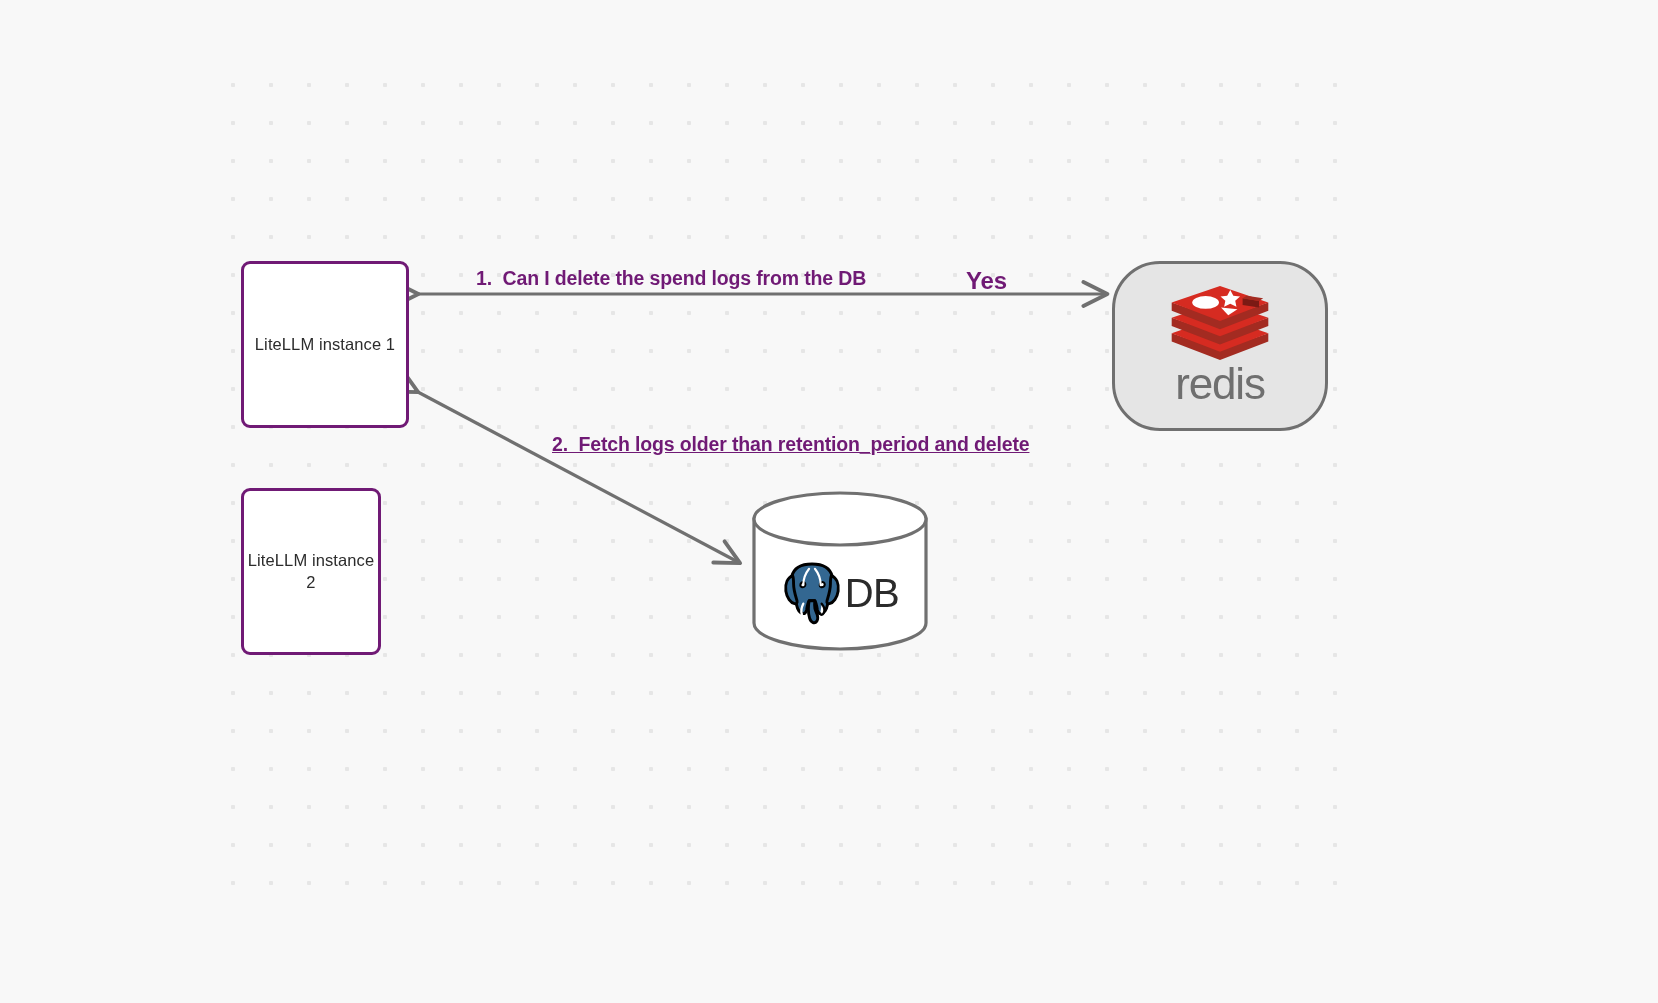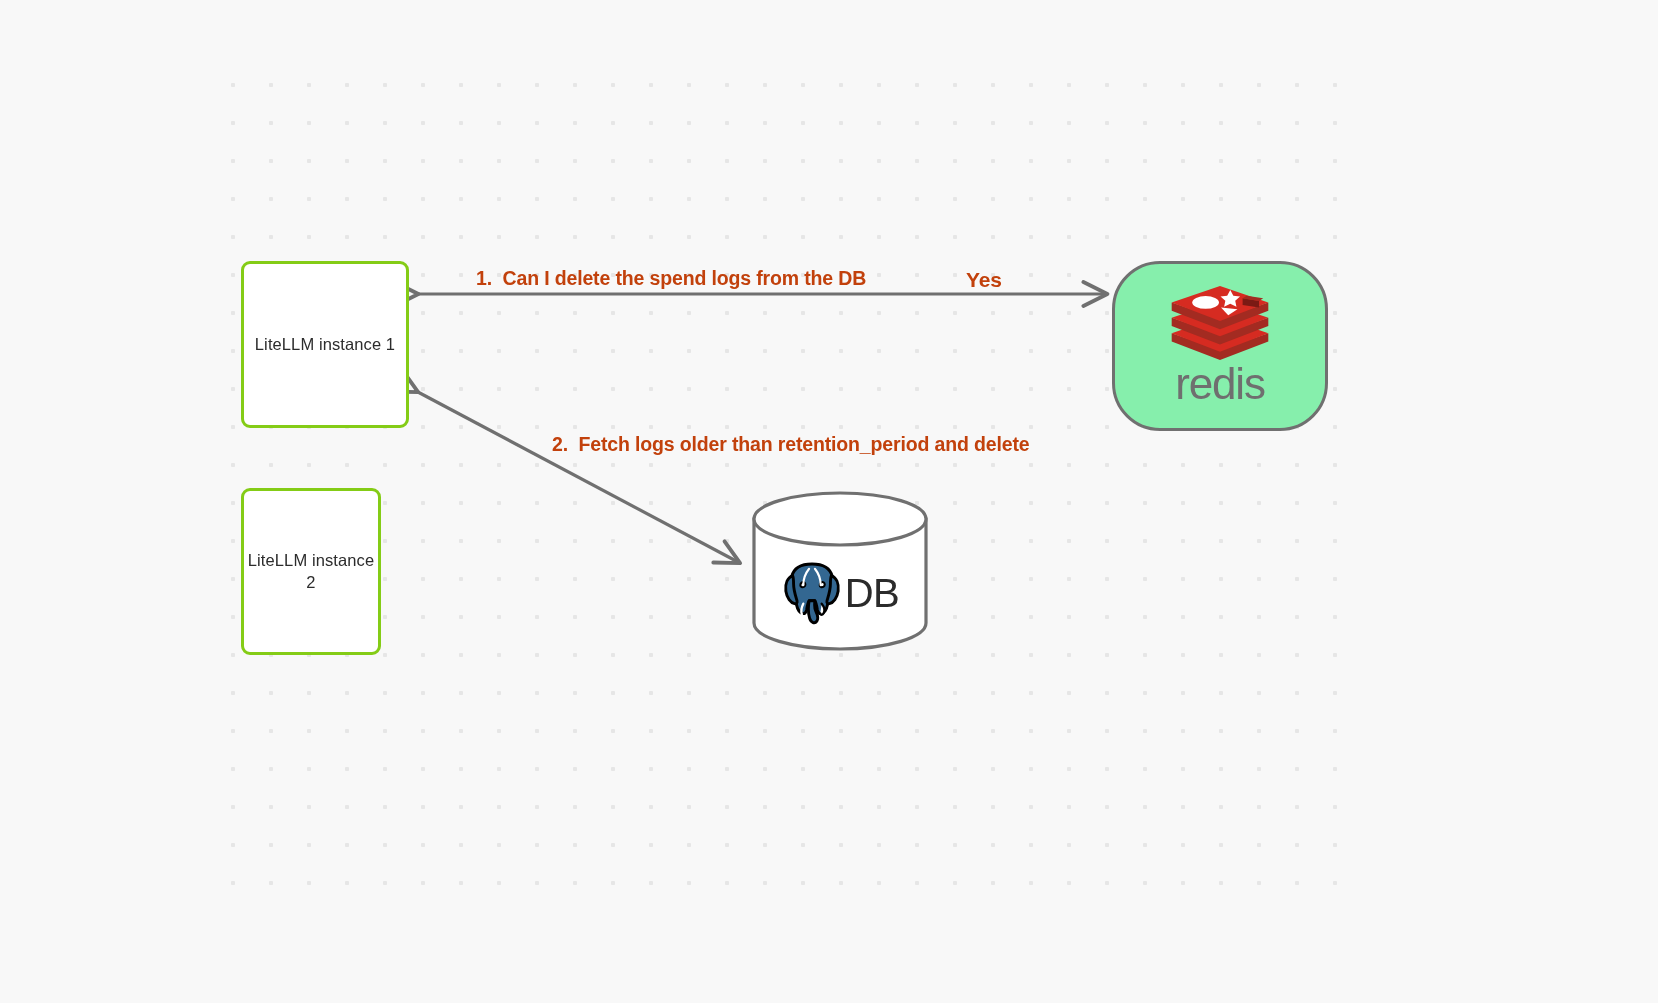--- a/index.html
+++ b/index.html
@@ -27,21 +27,21 @@
     background-image: radial-gradient(#e6e6e6 2.1px, transparent 2.2px);
     background-size: 38px 38px;
     background-position: 14px 14px;
     pointer-events: none;
   }
 
   
   .node-box {
     position: absolute;
     background: #ffffff;
-    border: 3px solid #84cc16;
+    border: 3px solid #701a75;
     border-radius: 9px;
     box-sizing: border-box;
     display: flex;
     align-items: center;
     justify-content: center;
   }
   .node-box .node-label {
     font-size: 16.5px;
     color: #2c2c2c;
     font-family: "Liberation Sans", sans-serif;
@@ -54,21 +54,21 @@
   #node-llm-2 { left: 241px; top: 488px; width: 140px; height: 167px; }
   #node-llm-3 { left: 241px; top: 715px; width: 168px; height: 167px; }
 
   
   #node-redis {
     position: absolute;
     left: 1112px;
     top: 261px;
     width: 216px;
     height: 170px;
-    background: #86efac;
+    background: #e5e5e5;
     border: 3px solid #707070;
     border-radius: 48px;
     box-sizing: border-box;
     display: flex;
     flex-direction: column;
     align-items: center;
     justify-content: center;
   }
   .redis-mark { width: 104px; height: 74px; display:block; }
   .redis-word {
@@ -118,42 +118,43 @@
     width: 1658px;
     height: 1003px;
     pointer-events: none;
   }
 
   
   .edge-label {
     position: absolute;
     font-family: "Liberation Sans", sans-serif;
     font-weight: bold;
-    color: #c2410c;
+    color: #701a75;
     white-space: pre;
     line-height: 1;
   }
   #edge-label-1 {
     left: 476px;
     top: 269px;
     font-size: 19.5px;
     letter-spacing: -0.15px;
   }
   #edge-label-1-yes {
     left: 966px;
     top: 269px;
-    font-size: 21px;
+    font-size: 24px;
     letter-spacing: -0.15px;
     text-align: right;
   }
   #edge-label-2 {
     left: 552px;
     top: 435px;
     font-size: 19.5px;
     letter-spacing: -0.15px;
+    text-decoration: underline;
   }
 </style>
 </head>
 <body>
 
 <div id="canvas">
 
   <div id="dot-grid"></div>
 
   <svg id="edges" viewBox="0 0 1658 1003" width="1658" height="1003" xmlns="http://www.w3.org/2000/svg">

